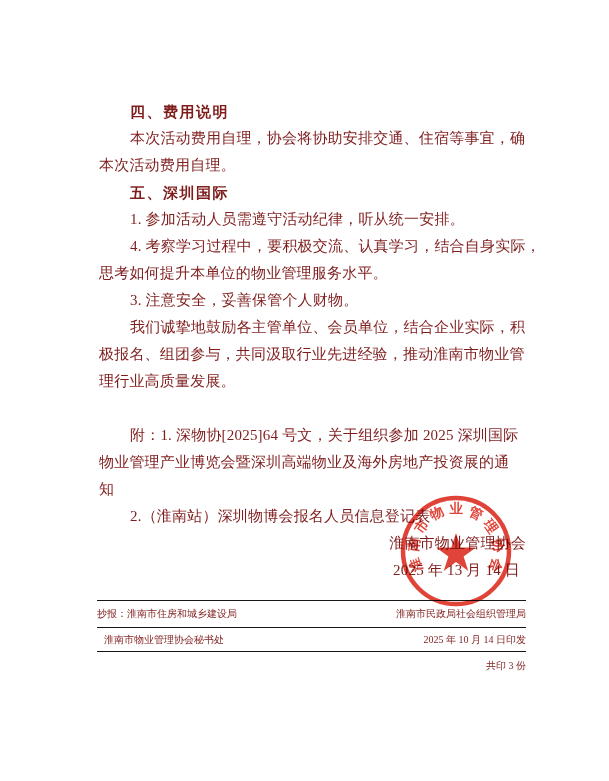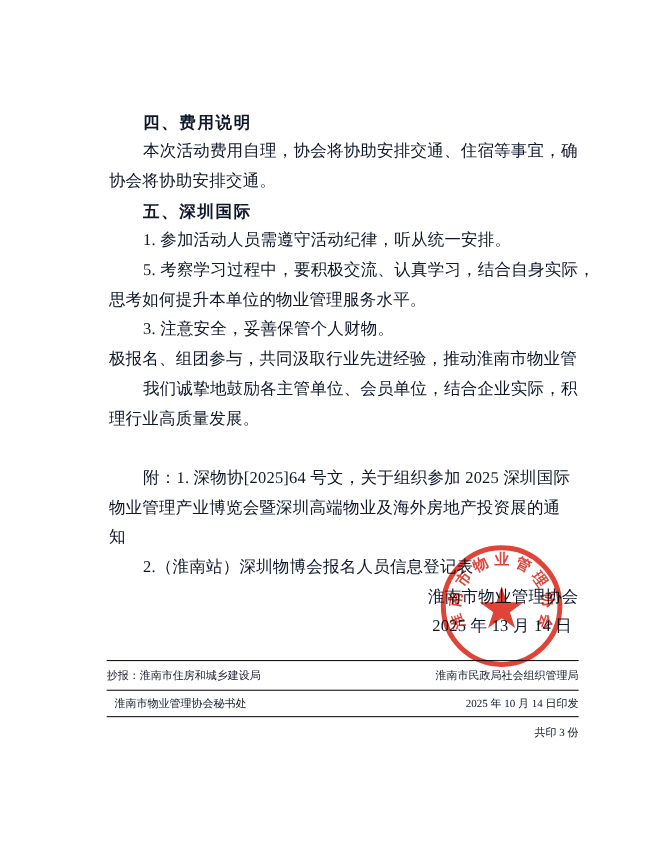--- a/index.html
+++ b/index.html
@@ -7,21 +7,21 @@
     padding: 0;
     background: #ffffff;
   }
   #page {
     position: relative;
     width: 609px;
     height: 781px;
     background: #ffffff;
     overflow: hidden;
     font-family: "Liberation Serif", "DejaVu Serif", serif;
-    color: #0f172a;
+    color: #7f1d1d;
   }
   
   #body-block {
     position: absolute;
     left: 99px;
     top: 98px;
     width: 427px;
     font-size: 15px;
     line-height: 27px;
     letter-spacing: 0.2px;
@@ -77,28 +77,28 @@
   }
 </style>
 </head>
 <body>
 
 <div id="page">
 
   <div id="body-block">
     <div class="line indent2 heading">四、费用说明</div>
     <div class="line indent2">本次活动费用自理，协会将协助安排交通、住宿等事宜，确</div>
-    <div class="line">协会将协助安排交通。</div>
+    <div class="line">本次活动费用自理。</div>
     <div class="line indent2 heading">五、深圳国际</div>
     <div class="line indent2">1. 参加活动人员需遵守活动纪律，听从统一安排。</div>
-    <div class="line indent2">5. 考察学习过程中，要积极交流、认真学习，结合自身实际，</div>
+    <div class="line indent2">4. 考察学习过程中，要积极交流、认真学习，结合自身实际，</div>
     <div class="line">思考如何提升本单位的物业管理服务水平。</div>
     <div class="line indent2">3. 注意安全，妥善保管个人财物。</div>
+    <div class="line indent2">我们诚挚地鼓励各主管单位、会员单位，结合企业实际，积</div>
     <div class="line">极报名、组团参与，共同汲取行业先进经验，推动淮南市物业管</div>
-    <div class="line indent2">我们诚挚地鼓励各主管单位、会员单位，结合企业实际，积</div>
     <div class="line">理行业高质量发展。</div>
     <div class="blank"></div>
     <div class="line indent2">附：1. 深物协[2025]64 号文，关于组织参加 2025 深圳国际</div>
     <div class="line">物业管理产业博览会暨深圳高端物业及海外房地产投资展的通</div>
     <div class="line">知</div>
     <div class="line indent2">2.（淮南站）深圳物博会报名人员信息登记表</div>
     <div class="line right-line">淮南市物业管理协会</div>
     <div class="line right-line date-line">2025 年 13 月 14 日</div>
   </div>
 

